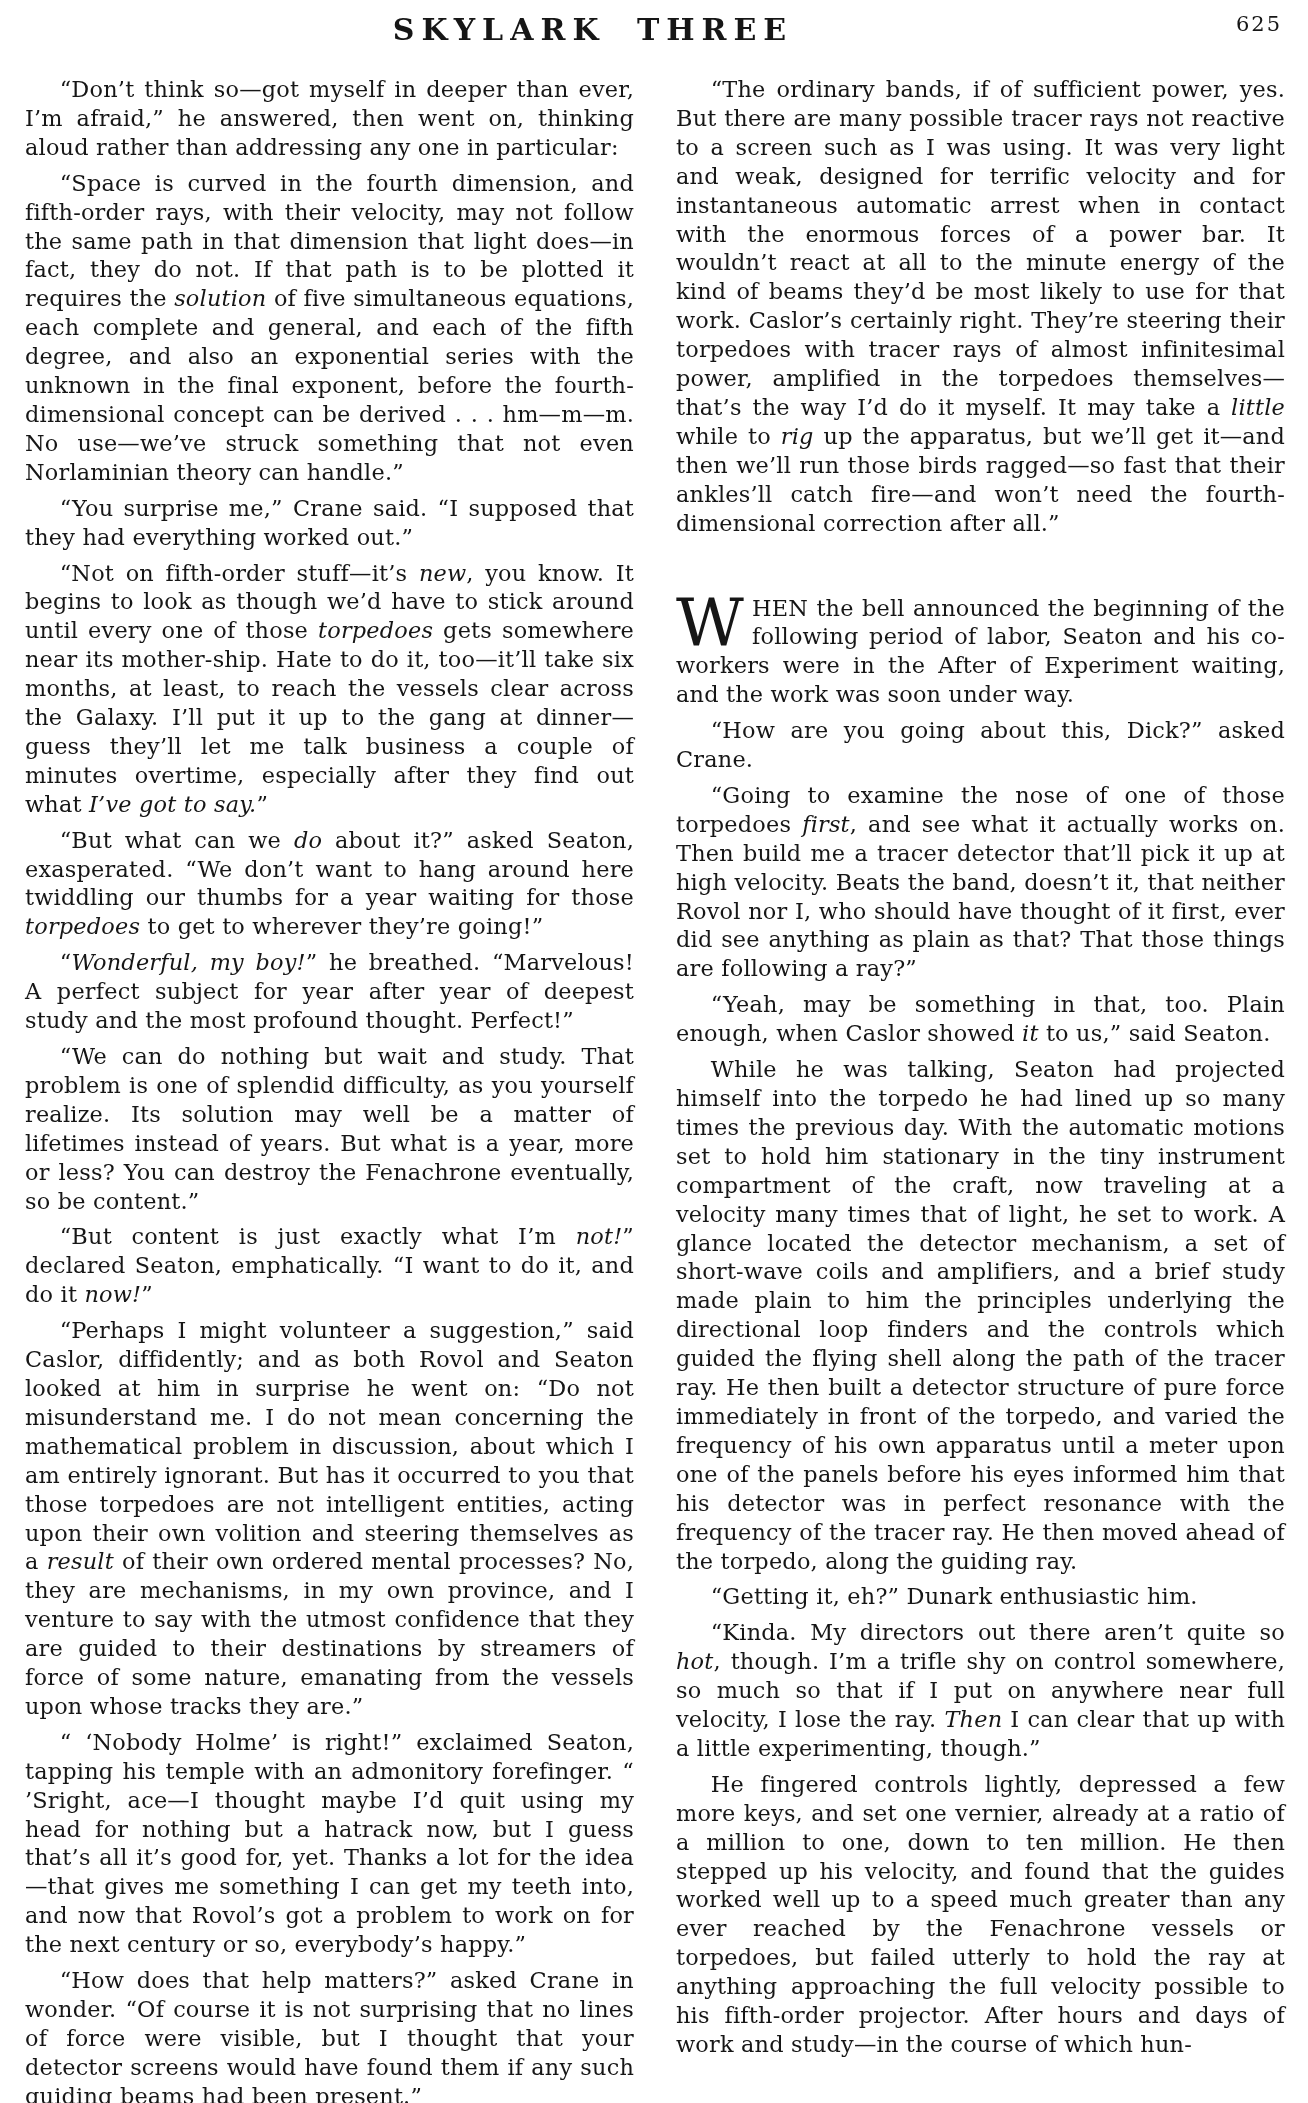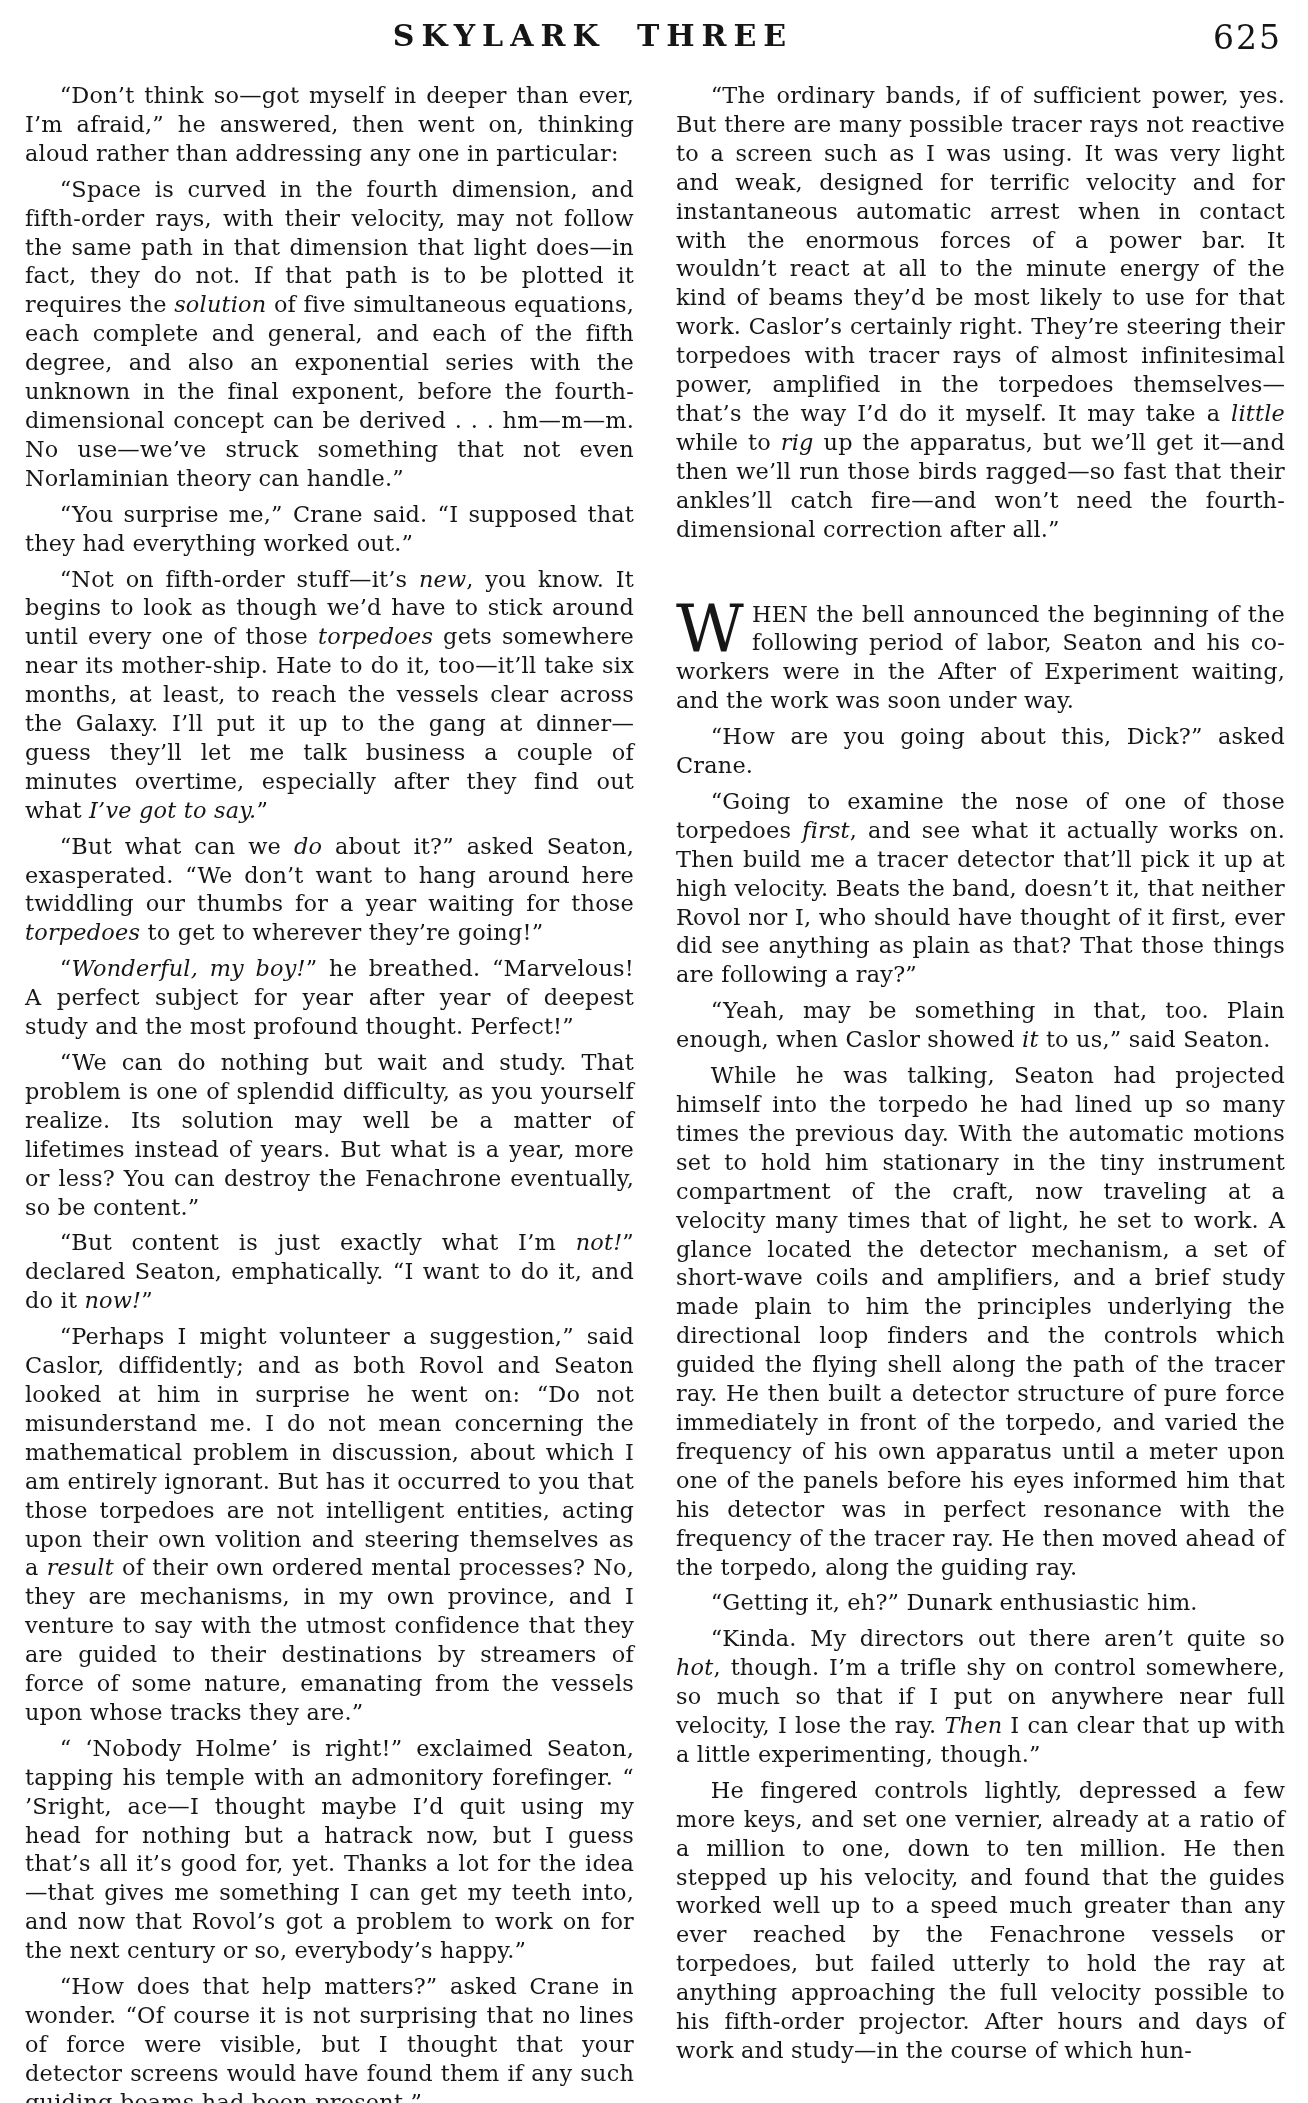--- a/index.html
+++ b/index.html
@@ -8,21 +8,21 @@
     height: 2103px;
     background: #ffffff;
     color: #161616;
     font-family: "DejaVu Serif", serif;
     overflow: hidden;
   }
   .page {
     box-sizing: border-box;
     width: 1308px;
     height: 2103px;
-    padding: 16px 16px 0 18px;
+    padding: 10px 16px 0 18px;
   }
   .page-header {
     position: relative;
     height: 44px;
   }
   .running-title {
     position: absolute;
     left: 0; right: 0;
     top: 2px;
     text-align: center;
@@ -30,21 +30,21 @@
     font-weight: bold;
     letter-spacing: 7px;
     word-spacing: 14px;
     transform: translateX(-62px);
     white-space: nowrap;
   }
   .page-number {
     position: absolute;
     right: 10px;
     top: 2px;
-    font-size: 33px;
+    font-size: 21px;
     letter-spacing: 2px;
   }
   .columns {
     display: flex;
     gap: 28px;
     margin-top: 14px;
   }
   .col {
     flex: 1 1 0;
     text-align: justify;

